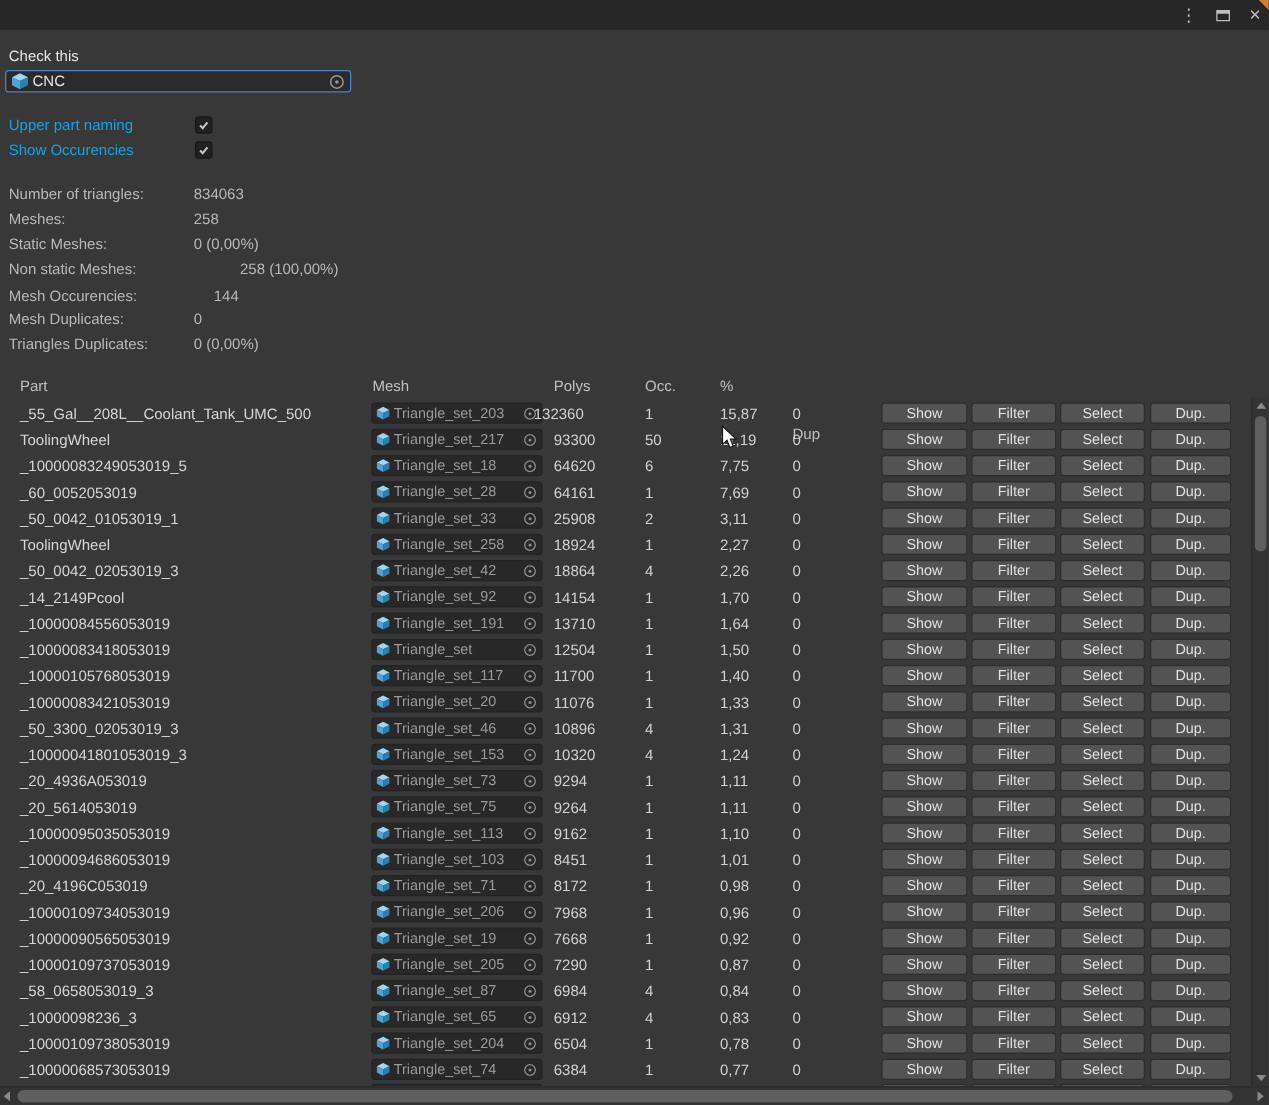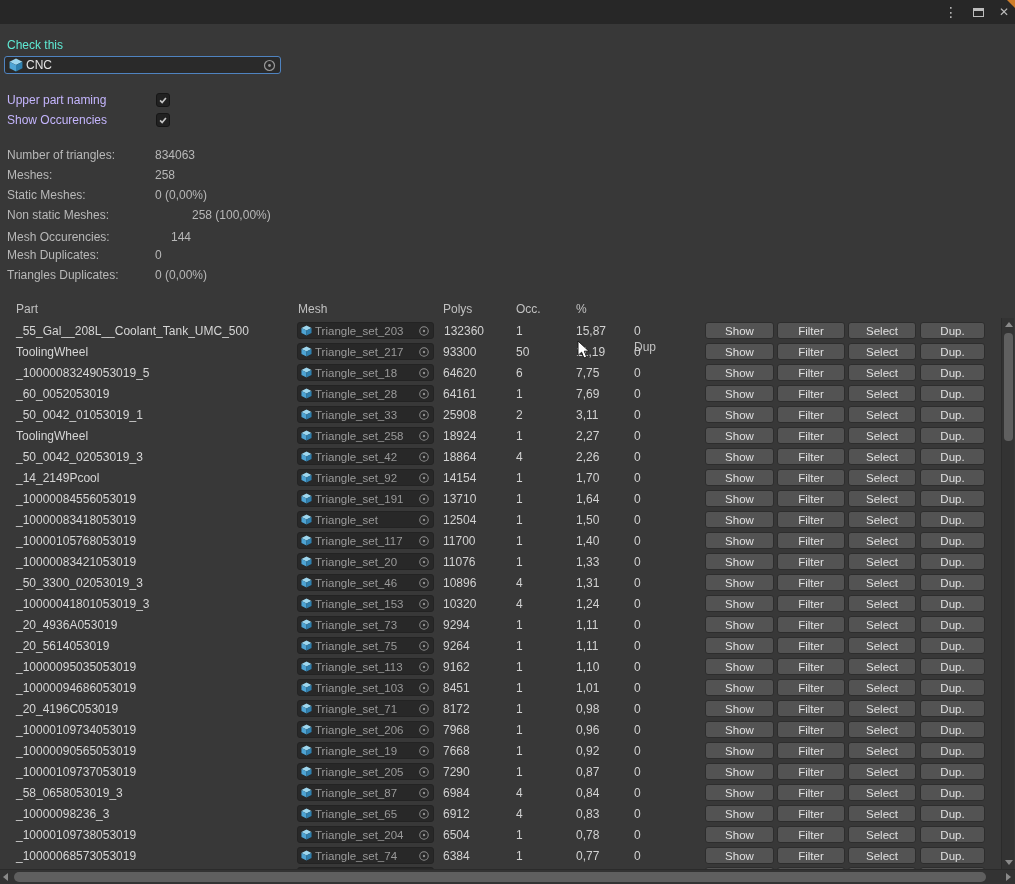--- a/index.html
+++ b/index.html
@@ -22,31 +22,31 @@
   }
   .winctrl { position:absolute; right:6px; top:0; height:24px; display:flex; align-items:center; gap:15px; }
   .kebab { color:#bdbdbd; font-size:14px; line-height:1; cursor:default; }
   .maxbox { width:11px; height:9px; border:1px solid #bdbdbd; border-top:3px solid #bdbdbd; }
   .closex { color:#bdbdbd; font-size:12px; line-height:1; }
   .corner-badge {
     position:absolute; right:0; top:0; width:0; height:0;
     border-top:8px solid #cf7e2a; border-left:8px solid transparent;
   }
   
-  .lbl { position:absolute; color:#5eead4; }
+  .lbl { position:absolute; color:#e5e5e5; }
   .objfield {
     position:absolute; left:4px; top:56px; width:277px; height:18px;
     background:#2a2a2a; border:1px solid #4f83c0; border-radius:3px;
     display:flex; align-items:center; padding:0 4px;
   }
   .objfield .cube { width:14px; height:14px; margin-right:3px; flex:0 0 auto; }
   .objfield .val { color:#e4e4e4; flex:1 1 auto; }
   .picker { width:13px; height:13px; flex:0 0 auto; display:block; }
   .optrow { position:absolute; left:7px; display:flex; }
-  .optrow .optlbl { width:149px; color:#c4b5fd; }
+  .optrow .optlbl { width:149px; color:#0ea5e9; }
   .checkbox {
     width:14px; height:14px; background:#212121; border:1px solid #161616;
     border-radius:3px; display:flex; align-items:center; justify-content:center;
   }
   .statrow { position:absolute; left:7px; display:flex; }
   .statrow .slbl { width:148px; color:#b8b8b8; }
   .statrow .sval { color:#b8b8b8; }
   
   .thead { position:absolute; top:302px; left:0; width:1000px; height:15px; color:#c0c0c0; }
   .thead span { position:absolute; top:0; }
@@ -185,21 +185,21 @@
           <polygon points="6,0.5 11.5,3.2 6,5.9 0.5,3.2" fill="#9ed7ef"></polygon>
           <polygon points="0.5,3.2 6,5.9 6,11.5 0.5,8.8" fill="#4ea4d4"></polygon>
           <polygon points="11.5,3.2 6,5.9 6,11.5 11.5,8.8" fill="#2e7fae"></polygon>
         </svg>
         <span class="ptext">Triangle_set_203</span>
         <svg class="picker" viewBox="0 0 13 13">
           <circle cx="6.5" cy="6.5" r="4.6" fill="none" stroke="#8f8f8f" stroke-width="1.1"></circle>
           <circle cx="6.5" cy="6.5" r="1.3" fill="#8f8f8f"></circle>
         </svg>
       </span>
-      <span class="cell" style="left:444px;text-align:right;">132360</span>
+      <span class="cell" style="left:427px;text-align:right;">132360</span>
       <span class="cell" style="left:516px;">1</span>
       <span class="cell" style="left:576px;">15,87</span>
       <span class="cell" style="left:634px;">0</span>
       <button class="btn b-show">Show</button>
       <button class="btn b-filter">Filter</button>
       <button class="btn b-select">Select</button>
       <button class="btn b-dup">Dup.</button>
     </div>
     <div class="row">
       <span class="cell part">ToolingWheel</span>

